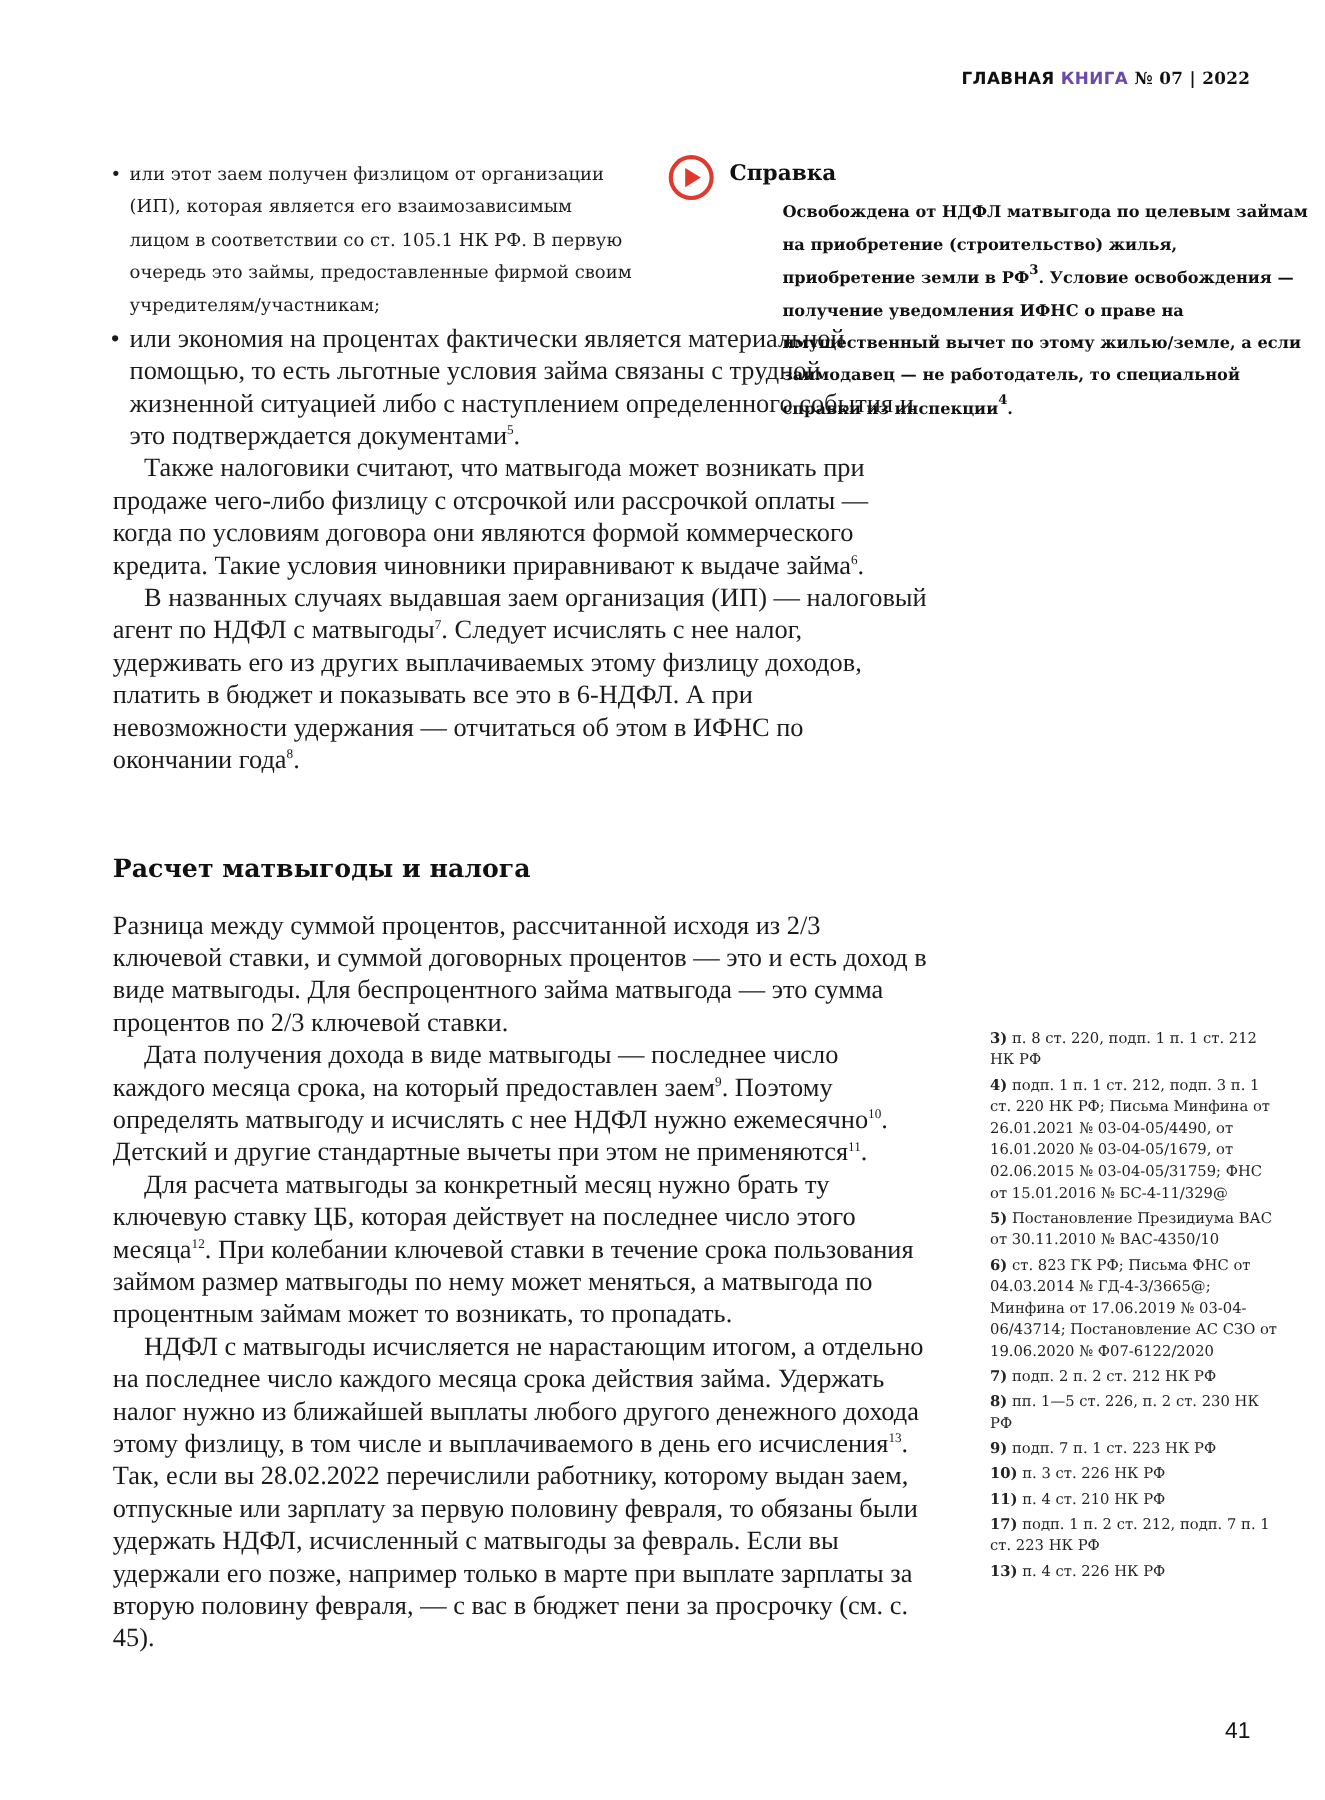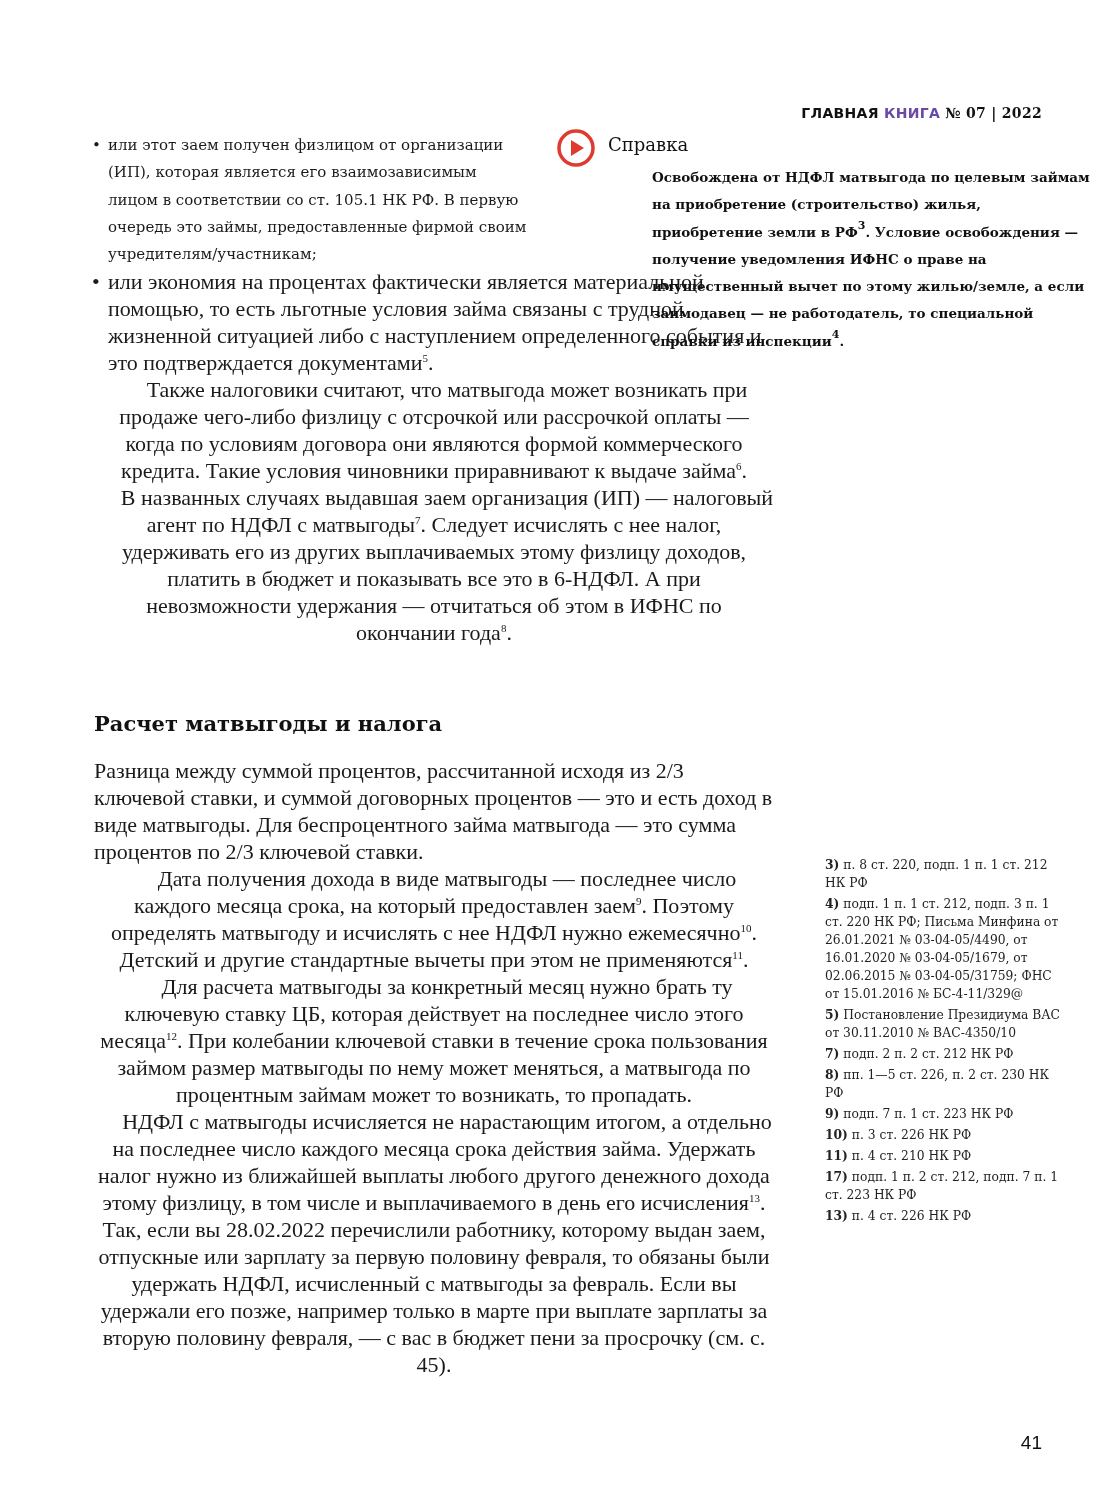--- a/index.html
+++ b/index.html
@@ -1,40 +1,40 @@
 <!DOCTYPE html>
 <html><head>
 <meta charset="utf-8">
 <style>
   html, body { margin: 0; padding: 0; background: #ffffff; }
   body { width: 1104px; height: 1500px; position: relative; overflow: hidden; color: #1a1a1a; }
 
-  .header { position: absolute; top: 58px; right: 62px; font-family: "DejaVu Sans", sans-serif; font-weight: bold; font-size: 14px; letter-spacing: 0.3px; margin-top: 47px; }
+  .header { position: absolute; top: 58px; right: 62px; font-family: "DejaVu Sans", sans-serif; font-weight: bold; font-size: 14px; letter-spacing: 0.3px; }
   .header .brand1 { color: #111; }
   .header .brand2 { color: #6a4aa6; }
   .header .issue { font-family: "DejaVu Serif", serif; color: #111; }
 
   .main { position: absolute; left: 94px; top: 132px; width: 680px; font-family: "Liberation Serif", serif; font-size: 22px; line-height: 27px; color: #1b1b1b; }
   .bullet { position: relative; padding-left: 14px; }
   .bullet::before { content: "•"; position: absolute; left: -2px; top: 0; }
   .narrow { width: 420px; }
-  .para { text-indent: 26px; margin: 0; text-align: center; }
+  .para { text-indent: 26px; margin: 0; }
   .para-noindent { margin: 0; }
   sup { font-size: 11px; line-height: 0; vertical-align: 8px; }
 
   .bullet1 { font-family: "DejaVu Serif", serif; font-size: 15px; line-height: 27.3px; }
   .bullet2 { }
 
   .h2 { position: absolute; left: 94px; top: 711px; font-family: "DejaVu Serif", serif; font-weight: bold; font-size: 21px; color: #111; text-align: center; }
 
   .sect2 { position: absolute; left: 94px; top: 757px; width: 680px; font-family: "Liberation Serif", serif; font-size: 22px; line-height: 27px; }
 
   .info { position: absolute; left: 556px; top: 128px; width: 500px; }
   .info-icon { position: absolute; left: 0; top: 0; width: 40px; height: 40px; }
-  .info-title { position: absolute; left: 52px; top: 6px; font-family: "DejaVu Serif", serif; font-weight: normal; font-size: 18px; color: #111; }
+  .info-title { position: absolute; left: 52px; top: 6px; font-family: "DejaVu Serif", serif; font-weight: bold; font-size: 18px; color: #111; }
   .info-body { position: absolute; left: 52px; top: 36px; width: 440px; font-family: "DejaVu Serif", serif; font-weight: bold; font-size: 13.5px; line-height: 27.3px; color: #111; margin-left: 44px; }
 
   .footnotes { position: absolute; left: 825px; top: 856px; width: 240px; font-family: "DejaVu Serif", serif; font-size: 12.3px; line-height: 18px; color: #222; }
   .fn { margin-bottom: 3px; }
   .fn .num { font-weight: bold; }
 
   .page-num { position: absolute; right: 62px; top: 1432px; font-family: Liberation Sans, sans-serif; font-size: 19px; color: #111; }
 </style>
 </head>
 <body>
@@ -84,20 +84,21 @@
   </p>
   <p class="para">
     <span>НДФЛ с матвыгоды исчисляется не нарастающим итогом, а отдельно на последнее число каждого месяца срока действия займа. Удержать налог нужно из ближайшей выплаты любого другого денежного дохода этому физлицу, в том числе и выплачиваемого в день его исчисления</span><sup>13</sup><span>. Так, если вы 28.02.2022 перечислили работнику, которому выдан заем, отпускные или зарплату за первую половину февраля, то обязаны были удержать НДФЛ, исчисленный с матвыгоды за февраль. Если вы удержали его позже, например только в марте при выплате зарплаты за вторую половину февраля, — с вас в бюджет пени за просрочку (см. с. 45).</span>
   </p>
 </div>
 
 <div class="footnotes">
   <div class="fn"><span class="num">3)</span> <span>п. 8 ст. 220, подп. 1 п. 1 ст. 212 НК РФ</span></div>
   <div class="fn"><span class="num">4)</span> <span>подп. 1 п. 1 ст. 212, подп. 3 п. 1 ст. 220 НК РФ; Письма Минфина от 26.01.2021 № 03-04-05/4490, от 16.01.2020 № 03-04-05/1679, от 02.06.2015 № 03-04-05/31759; ФНС от 15.01.2016 № БС-4-11/329@</span></div>
   <div class="fn"><span class="num">5)</span> <span>Постановление Президиума ВАС от 30.11.2010 № ВАС-4350/10</span></div>
+  <div class="fn"><span class="num">6)</span> <span>ст. 823 ГК РФ; Письма ФНС от 04.03.2014 № ГД-4-3/3665@; Минфина от 17.06.2019 № 03-04-06/43714; Постановление АС СЗО от 19.06.2020 № Ф07-6122/2020</span></div>
   <div class="fn"><span class="num">7)</span> <span>подп. 2 п. 2 ст. 212 НК РФ</span></div>
   <div class="fn"><span class="num">8)</span> <span>пп. 1—5 ст. 226, п. 2 ст. 230 НК РФ</span></div>
   <div class="fn"><span class="num">9)</span> <span>подп. 7 п. 1 ст. 223 НК РФ</span></div>
   <div class="fn"><span class="num">10)</span> <span>п. 3 ст. 226 НК РФ</span></div>
   <div class="fn"><span class="num">11)</span> <span>п. 4 ст. 210 НК РФ</span></div>
   <div class="fn"><span class="num">17)</span> <span>подп. 1 п. 2 ст. 212, подп. 7 п. 1 ст. 223 НК РФ</span></div>
   <div class="fn"><span class="num">13)</span> <span>п. 4 ст. 226 НК РФ</span></div>
 </div>
 
 <div class="page-num">41</div>

